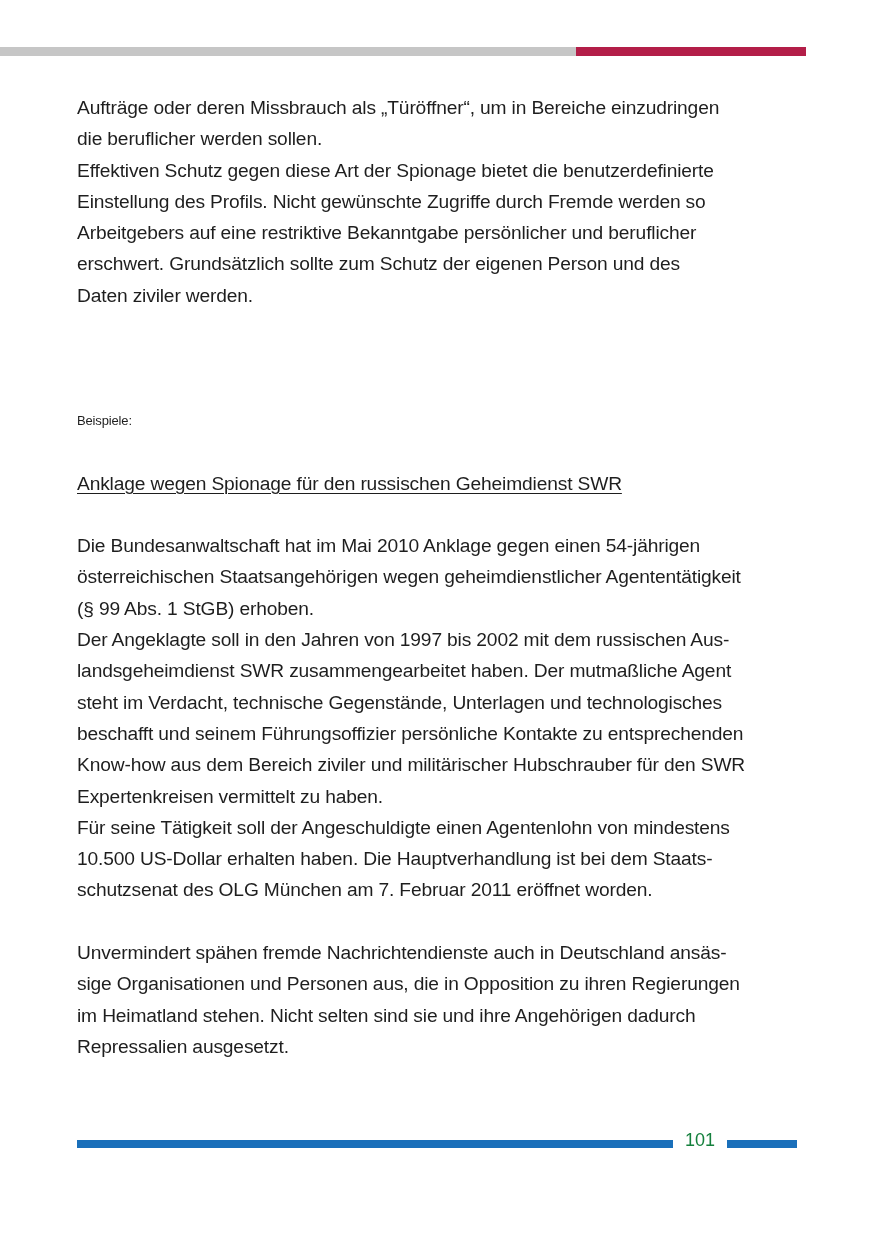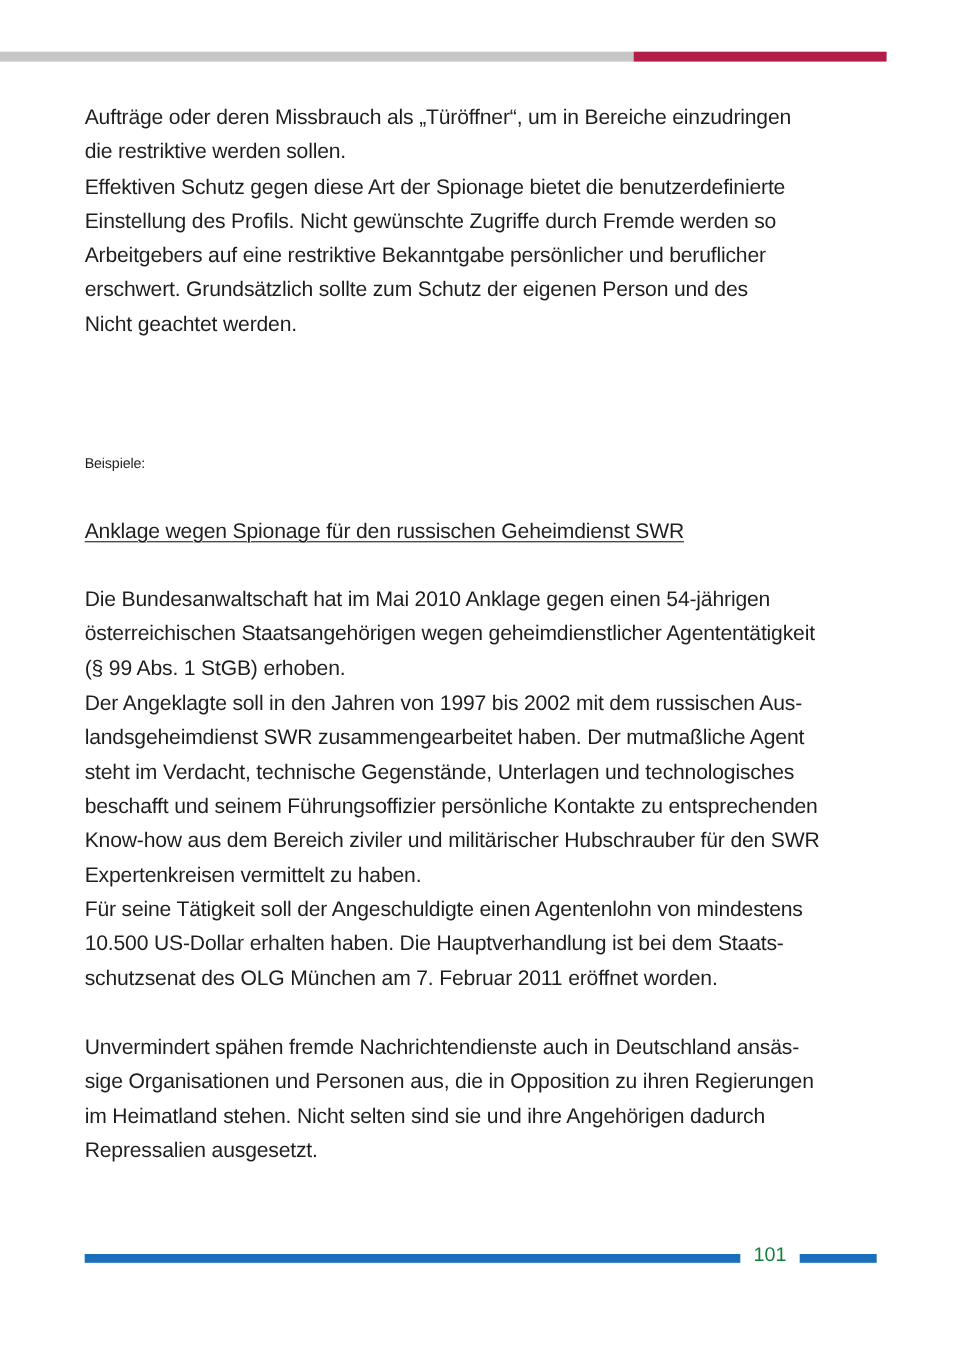--- a/index.html
+++ b/index.html
@@ -87,26 +87,26 @@
   </style>
 </head>
 <body>
 
 <div class="top-bar-gray"></div>
 <div class="top-bar-accent"></div>
 
 <div class="content">
   <div>
     <p>Aufträge oder deren Missbrauch als „Türöffner“, um in Bereiche einzudringen</p>
-    <p>die restriktive werden sollen.</p>
+    <p>die beruflicher werden sollen.</p>
     <p>Effektiven Schutz gegen diese Art der Spionage bietet die benutzerdefinierte</p>
     <p>Einstellung des Profils. Nicht gewünschte Zugriffe durch Fremde werden so</p>
     <p>Arbeitgebers auf eine restriktive Bekanntgabe persönlicher und beruflicher</p>
     <p>erschwert. Grundsätzlich sollte zum Schutz der eigenen Person und des</p>
-    <p>Nicht geachtet werden.</p>
+    <p>Daten ziviler werden.</p>
   </div>
 
   <div class="gap-large"></div>
   <div class="gap-one"></div>
 
   <p class="heading">Beispiele:</p>
 
   <div class="gap-one"></div>
 
   <p class="subheading">Anklage wegen Spionage für den russischen Geheimdienst SWR</p>

